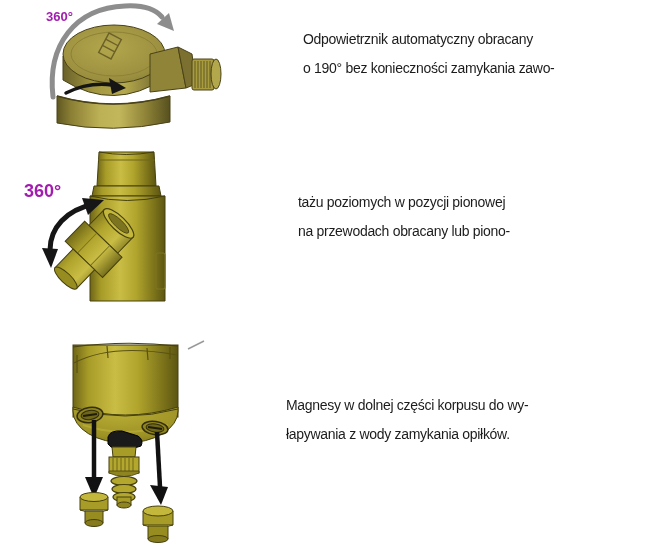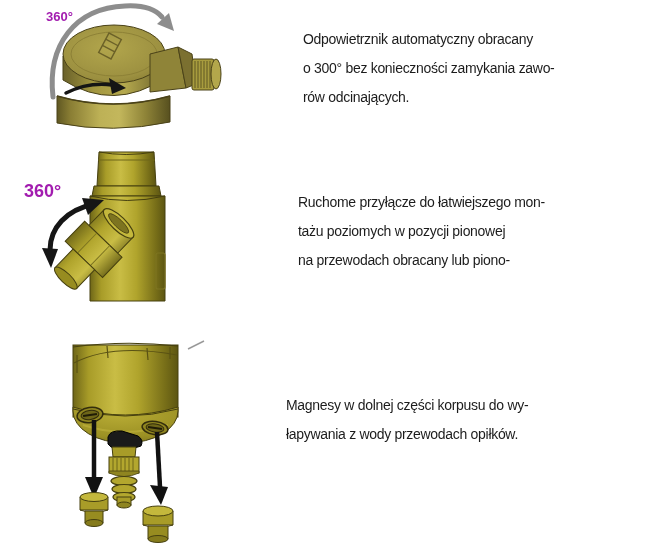--- a/index.html
+++ b/index.html
@@ -73,22 +73,21 @@
       </g>
     </g>
     <g>
       <path d="M23,97 C17,45 45,8 95,6 C112,5 125,9 132,17" fill="none" stroke="#8d8d8d" stroke-width="5" stroke-linecap="round"></path>
       <polygon points="127,24 139,13 144,31" fill="#8d8d8d"></polygon>
     </g>
   </svg>
   <div class="deg" id="deg1">360°</div>
   <div class="desc" id="desc1">
     <div>Odpowietrznik automatyczny obracany</div>
-    <div>o 300° bez konieczności zamykania zawo-</div>
-    <div>rów odcinających.</div>
+    <div>o 190° bez konieczności zamykania zawo-</div>
   </div>
 </div>
 
 <div>
   <svg class="fig" style="left:10px;top:148px" width="230" height="160" viewBox="0 0 230 160">
     <defs>
       <linearGradient id="f2side" x1="0" y1="0" x2="1" y2="0">
         <stop offset="0" stop-color="#6e6618"></stop>
           <stop offset="0.15" stop-color="#a89c28"></stop>
         <stop offset="0.4" stop-color="#c9bd45"></stop>
@@ -123,21 +122,20 @@
       <ellipse cx="2" cy="0" rx="4" ry="13.5" fill="#7d7420" stroke="#46400f" stroke-width="0.8"></ellipse>
     </g>
     <g>
       <path d="M84,56 C56,62 40,80 40,102" fill="none" stroke="#161616" stroke-width="5" stroke-linecap="round"></path>
       <polygon points="94,52 72,50 78,67" fill="#161616"></polygon>
       <polygon points="41,120 32,100 48,101" fill="#161616"></polygon>
     </g>
   </svg>
   <div class="deg" id="deg2">360°</div>
   <div class="desc" id="desc2">
-    <div>Ruchome przyłącze do łatwiejszego mon-</div>
     <div>tażu poziomych w pozycji pionowej</div>
     <div>na przewodach obracany lub piono-</div>
   </div>
 </div>
 
 <div>
   <svg class="fig" style="left:50px;top:333px" width="210" height="214" viewBox="0 0 210 214">
     <defs>
       <linearGradient id="f3side" x1="0" y1="0" x2="1" y2="0">
         <stop offset="0" stop-color="#6e6618"></stop>
@@ -215,15 +213,15 @@
     <g>
       <path d="M93,178 L123,178 L123,192 L93,192 Z" fill="#a89c28" stroke="#46400f" stroke-width="1"></path>
       <ellipse cx="108" cy="178" rx="15" ry="5" fill="#c4b83c" stroke="#46400f" stroke-width="1"></ellipse>
       <path d="M93,192 Q108,197 123,192" fill="none" stroke="#46400f" stroke-width="1"></path>
       <path d="M98,193 L118,193 L118,206 L98,206 Z" fill="#978c20" stroke="#46400f" stroke-width="1"></path>
       <ellipse cx="108" cy="206" rx="10" ry="3.5" fill="#857b1c" stroke="#46400f" stroke-width="1"></ellipse>
     </g>
   </svg>
   <div class="desc" id="desc3">
     <div>Magnesy w dolnej części korpusu do wy-</div>
-    <div>łapywania z wody przewodach opiłków.</div>
+    <div>łapywania z wody zamykania opiłków.</div>
   </div>
 </div>
 
 </body></html>

